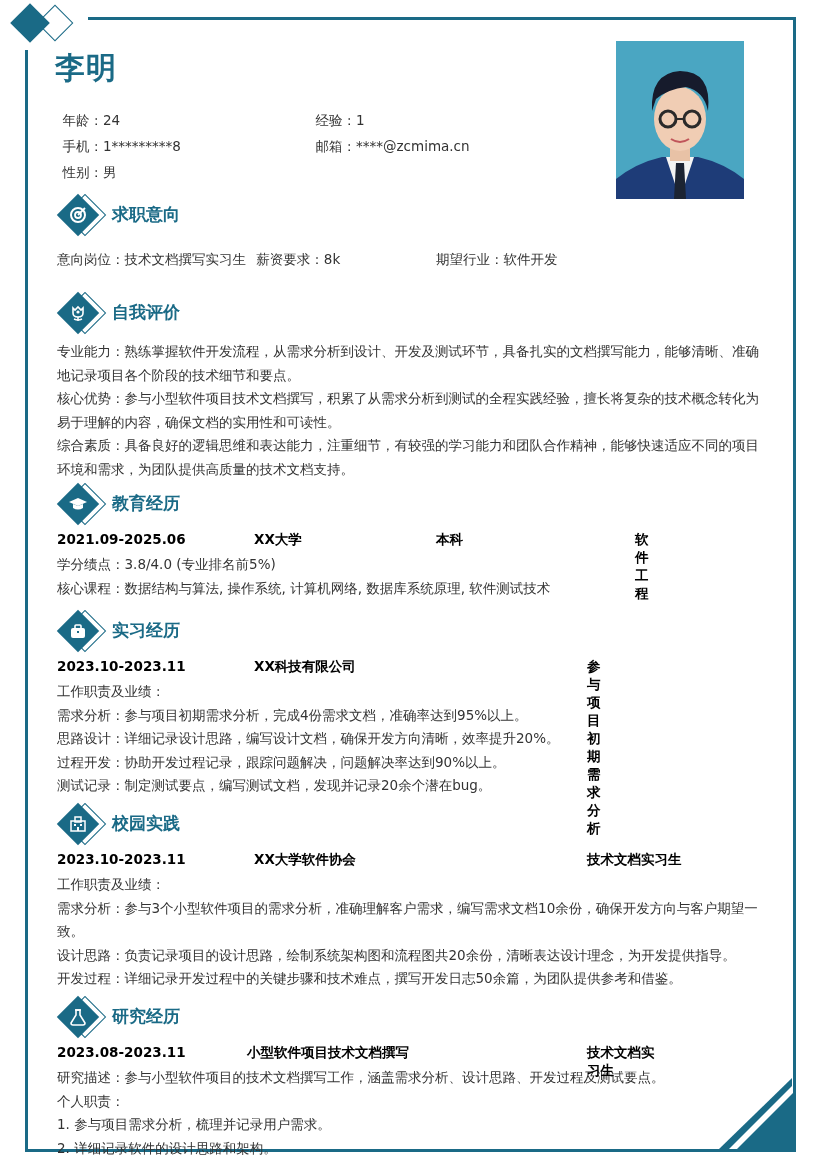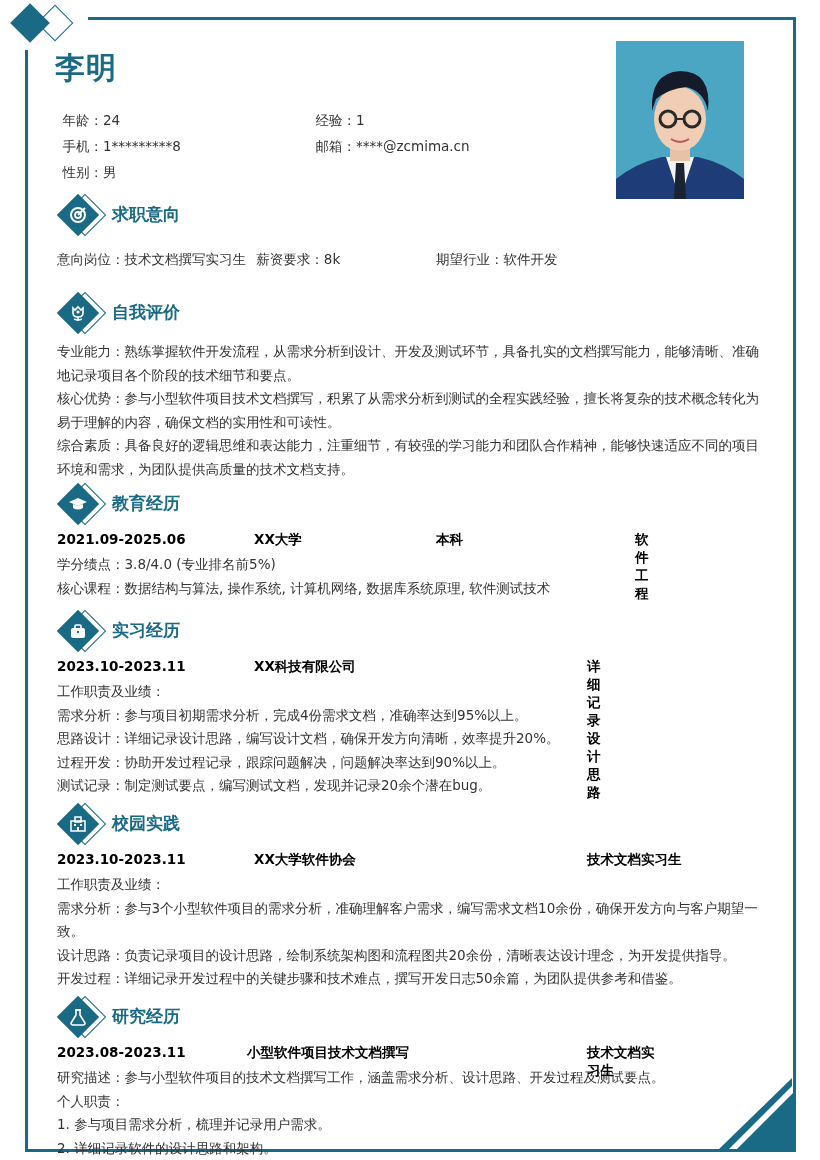--- a/index.html
+++ b/index.html
@@ -148,21 +148,21 @@
     <svg class="sec-glyph" viewBox="0 0 22 22">
       <rect x="4" y="8" width="14" height="10" rx="2" fill="#fff"></rect>
       <rect x="8" y="5" width="6" height="4" rx="1" fill="none" stroke="#fff" stroke-width="1.6"></rect>
       <rect x="10" y="11" width="2" height="2" fill="#1a6a86"></rect>
     </svg>
     <div class="sec-title">实习经历</div>
   </div>
   <div class="row" style="margin-top:2px;">
     <span style="left:0;">2023.10-2023.11</span>
     <span style="left:197px;">XX科技有限公司</span>
-    <span style="left:530px;">详细记录设计思路</span>
+    <span style="left:530px;">参与项目初期需求分析</span>
   </div>
   <div class="line">工作职责及业绩：</div>
   <div class="line">需求分析：参与项目初期需求分析，完成4份需求文档，准确率达到95%以上。</div>
   <div class="line">思路设计：详细记录设计思路，编写设计文档，确保开发方向清晰，效率提升20%。</div>
   <div class="line">过程开发：协助开发过程记录，跟踪问题解决，问题解决率达到90%以上。</div>
   <div class="line">测试记录：制定测试要点，编写测试文档，发现并记录20余个潜在bug。</div>
 </div>
 
 <div class="section" style="top:803px;">
   <div class="sec-head">

